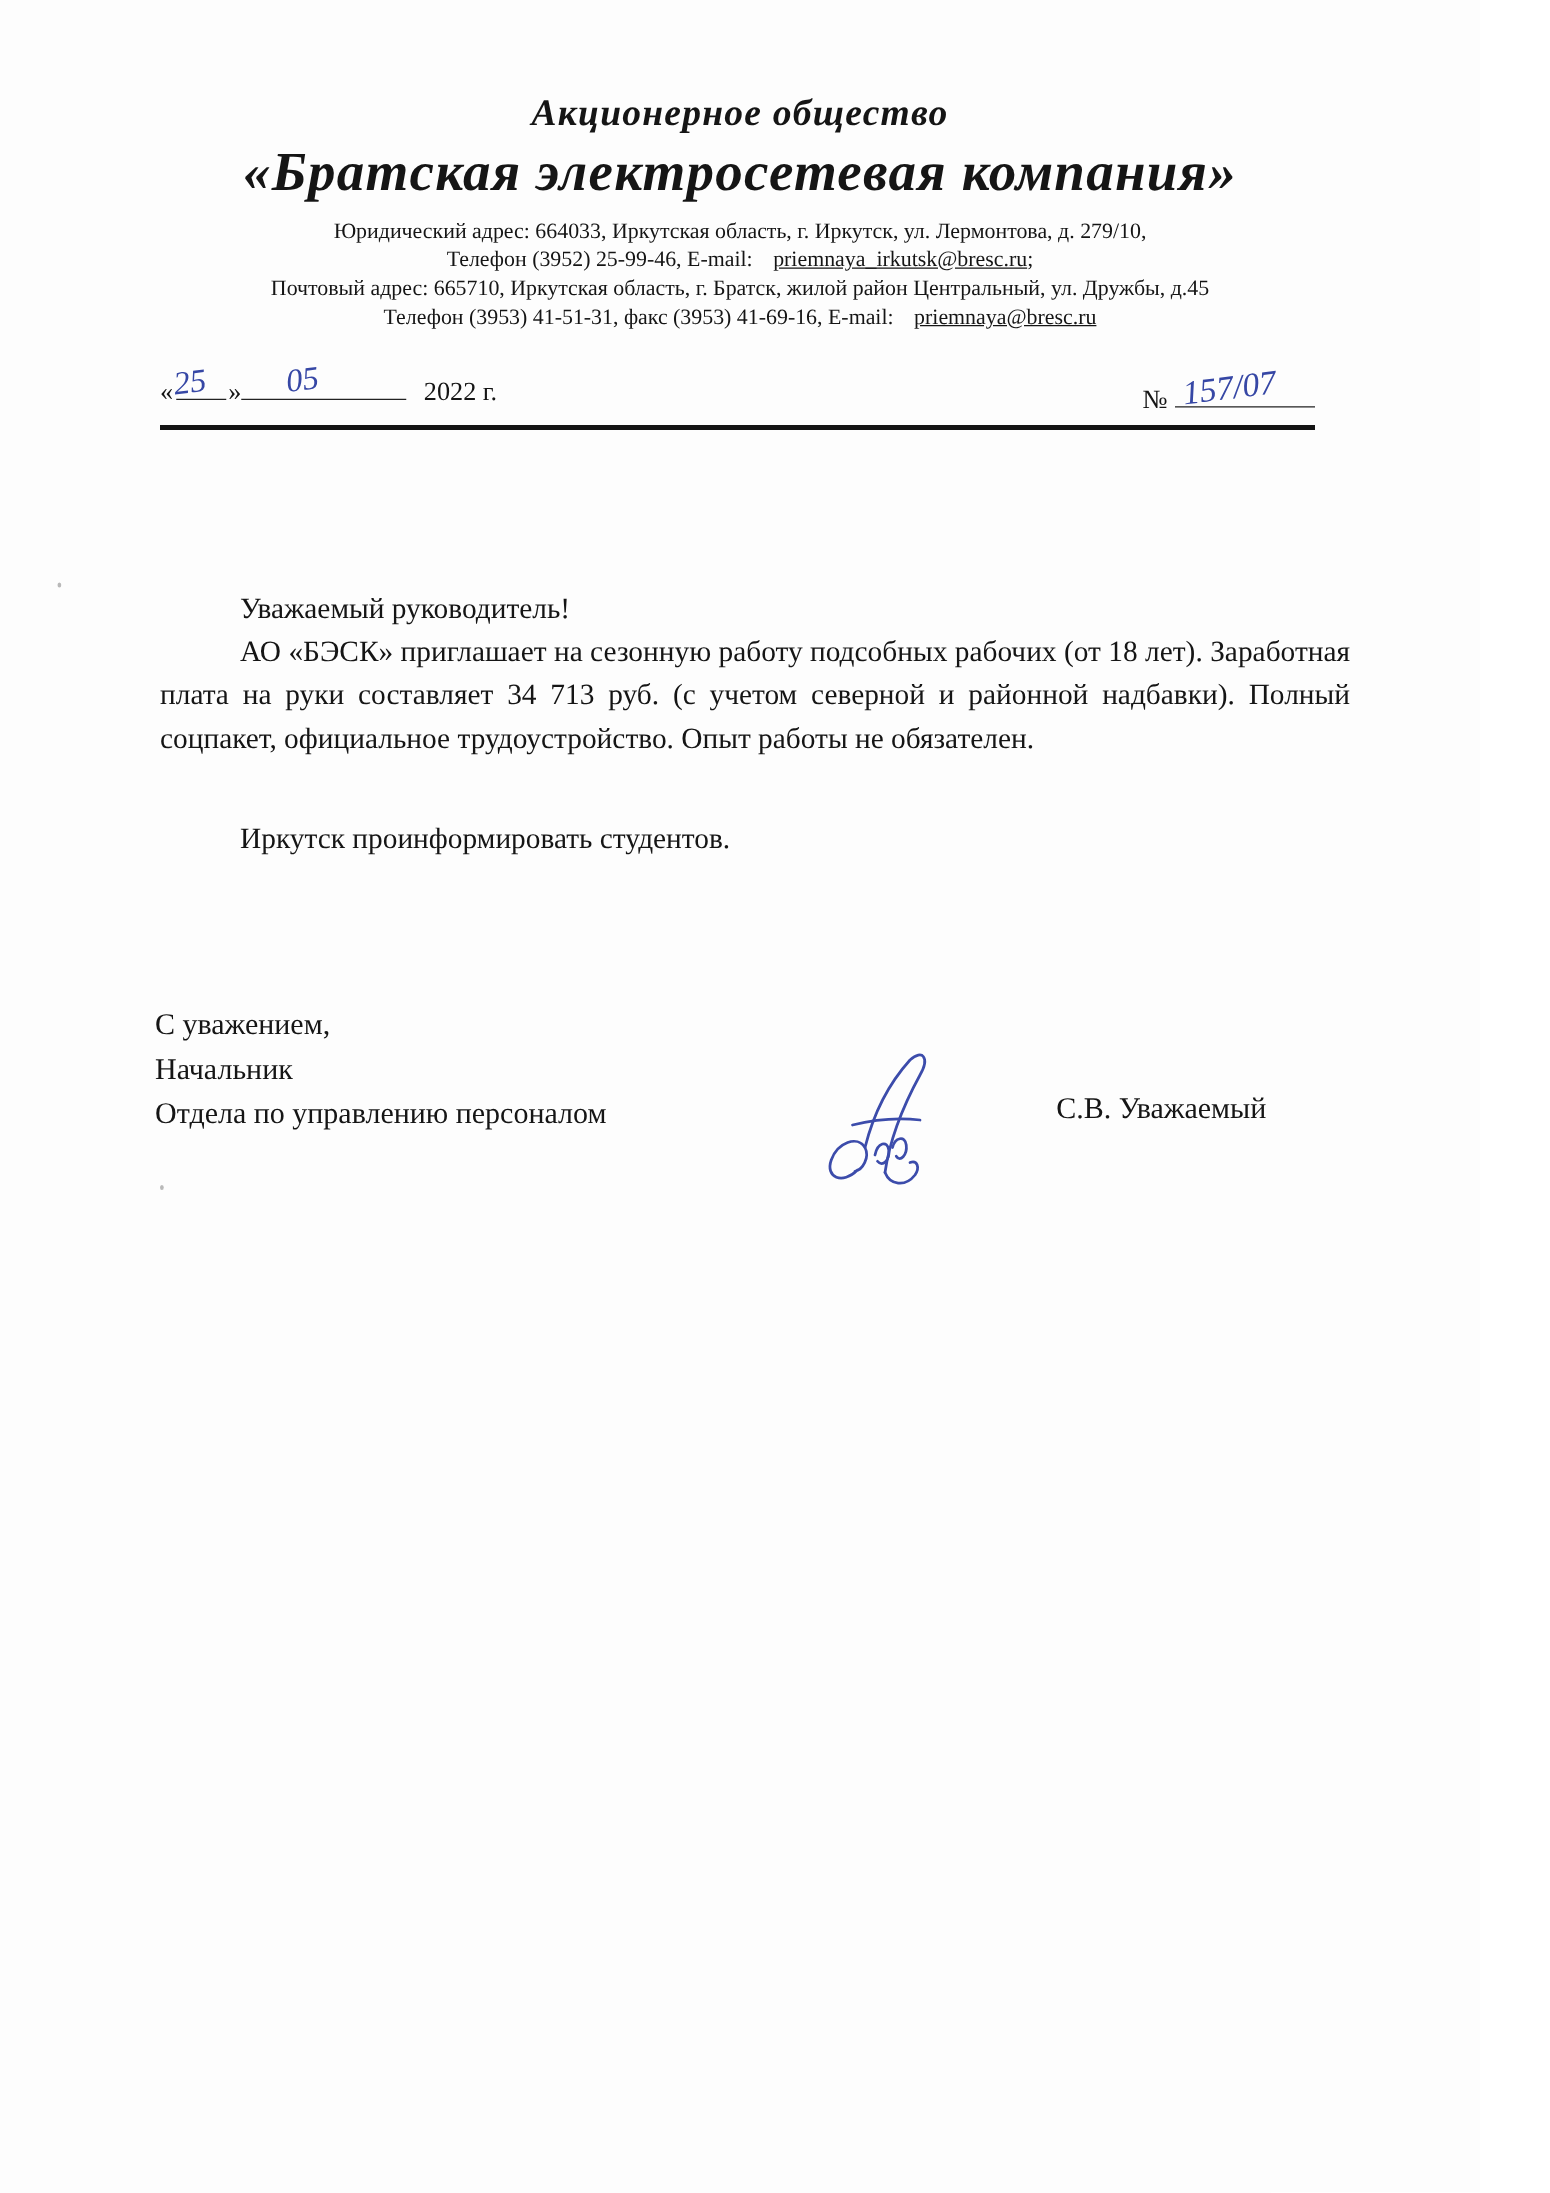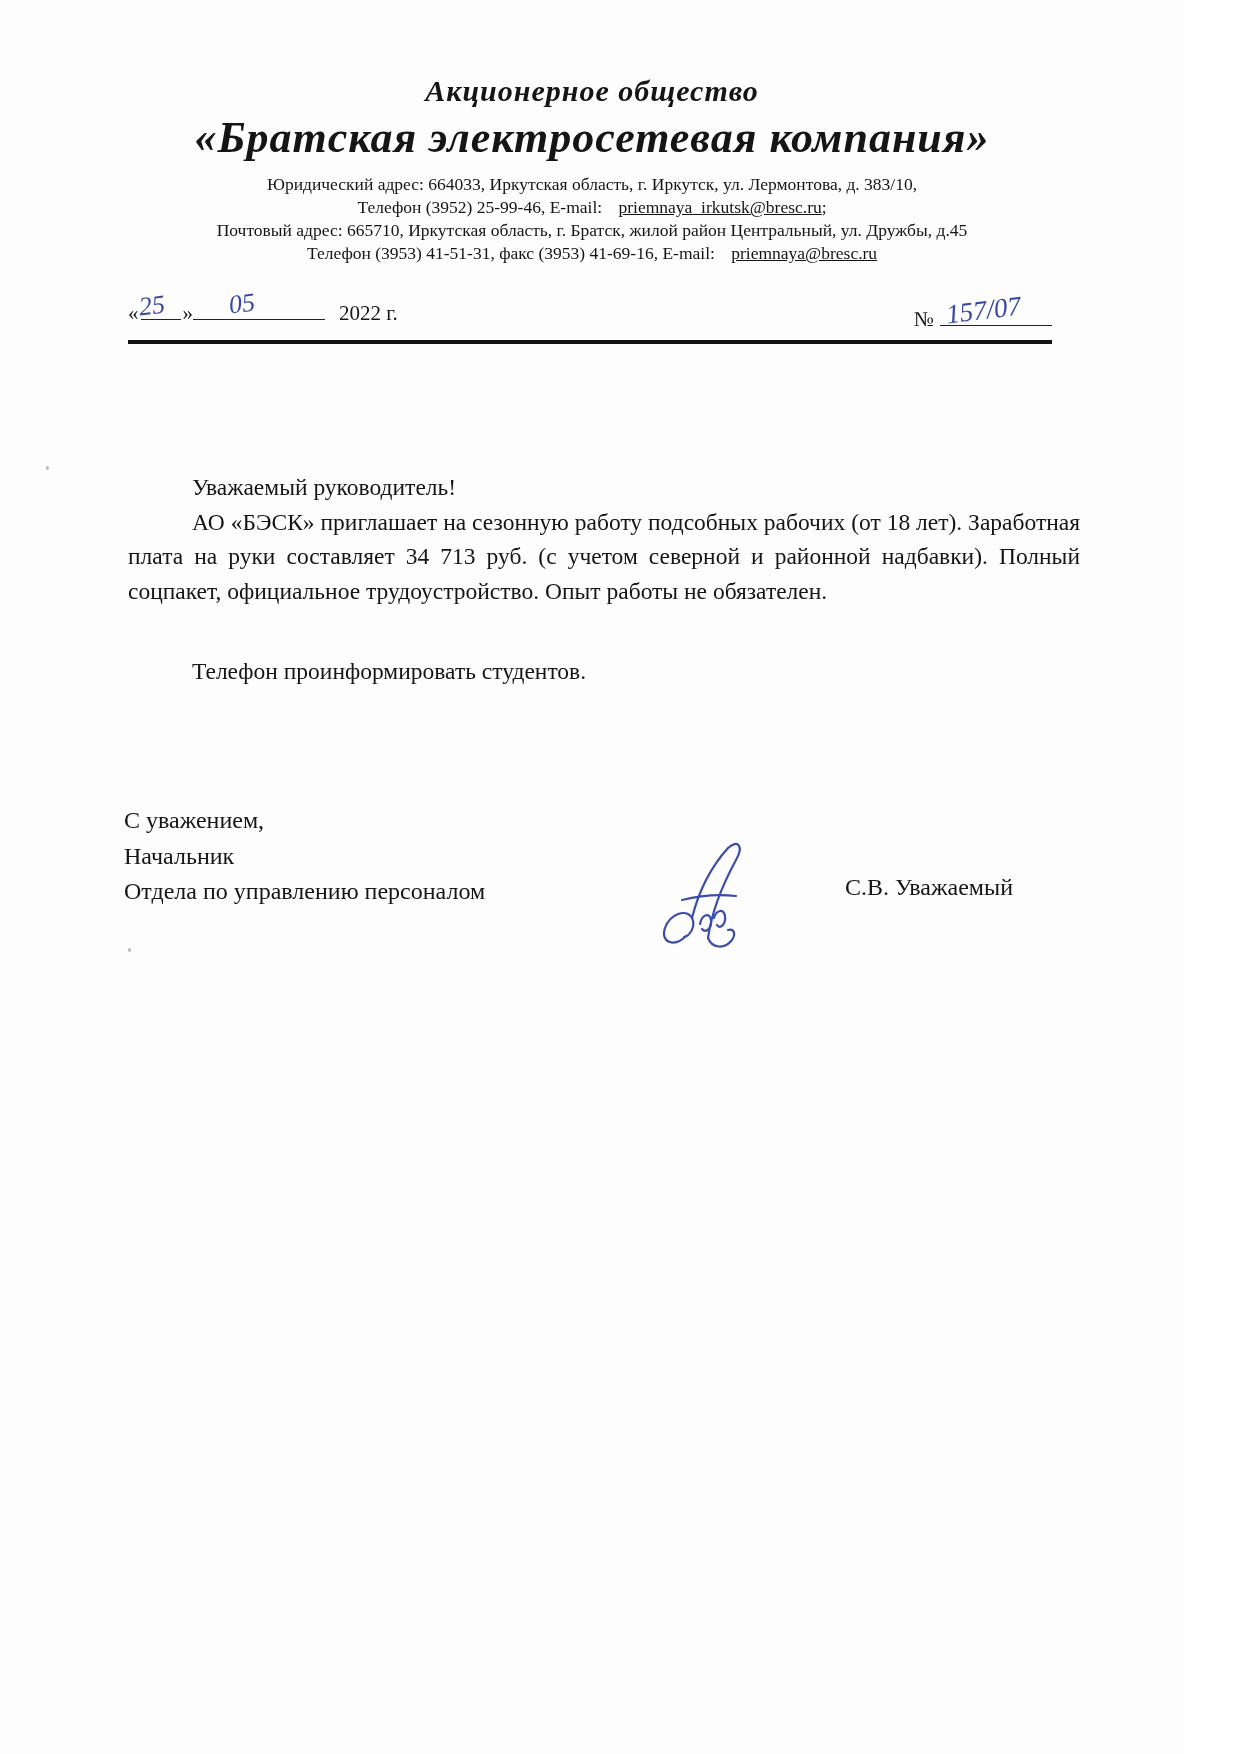--- a/index.html
+++ b/index.html
@@ -59,38 +59,38 @@
 </style>
 </head>
 <body>
 
 <div class="page">
 
   <div class="letterhead">
     <div class="org-type">Акционерное общество</div>
     <div class="org-name">«Братская электросетевая компания»</div>
     <div class="addr-block">
-      <div class="addr-line">Юридический адрес: 664033, Иркутская область, г. Иркутск, ул. Лермонтова, д. 383/10,</div>
+      <div class="addr-line">Юридический адрес: 664033, Иркутская область, г. Иркутск, ул. Лермонтова, д. 279/10,</div>
       <div class="addr-line"><span>Телефон (3952) 25-99-46, E-mail: </span><span class="email">priemnaya_irkutsk@bresc.ru</span><span>;</span></div>
       <div class="addr-line">Почтовый адрес: 665710, Иркутская область, г. Братск, жилой район Центральный, ул. Дружбы, д.45</div>
       <div class="addr-line"><span>Телефон (3953) 41-51-31, факс (3953) 41-69-16, E-mail: </span><span class="email">priemnaya@bresc.ru</span></div>
     </div>
   </div>
 
   <div class="date-row">
     <span>«</span><span class="slot day-slot"><span class="hw hw-day">25</span></span><span>»</span><span class="slot month-slot"><span class="hw hw-month">05</span></span><span>2022 г.</span>
     <span class="num-group"><span>№</span><span class="slot num-slot"><span class="hw hw-num">157/07</span></span></span>
   </div>
 
   <div class="thick-rule"></div>
 
   <div class="body-text">
     <div class="salutation">Уважаемый руководитель!</div>
     <div class="paragraph">АО «БЭСК» приглашает на сезонную работу подсобных рабочих (от 18 лет). Заработная плата на руки составляет 34 713 руб. (с учетом северной и районной надбавки). Полный соцпакет, официальное трудоустройство. Опыт работы не обязателен.</div>
-    <div class="request">Телефон проинформировать студентов.</div>
+    <div class="request">Иркутск проинформировать студентов.</div>
   </div>
 
   <div class="sign-block">
     <div>С уважением,</div>
     <div>Начальник</div>
     <div>Отдела по управлению персоналом</div>
   </div>
 
   <svg class="signature-svg" width="130" height="120" viewBox="0 0 130 120">
     <g fill="none" stroke="#3c4cab" stroke-width="2.2" stroke-linecap="round">

